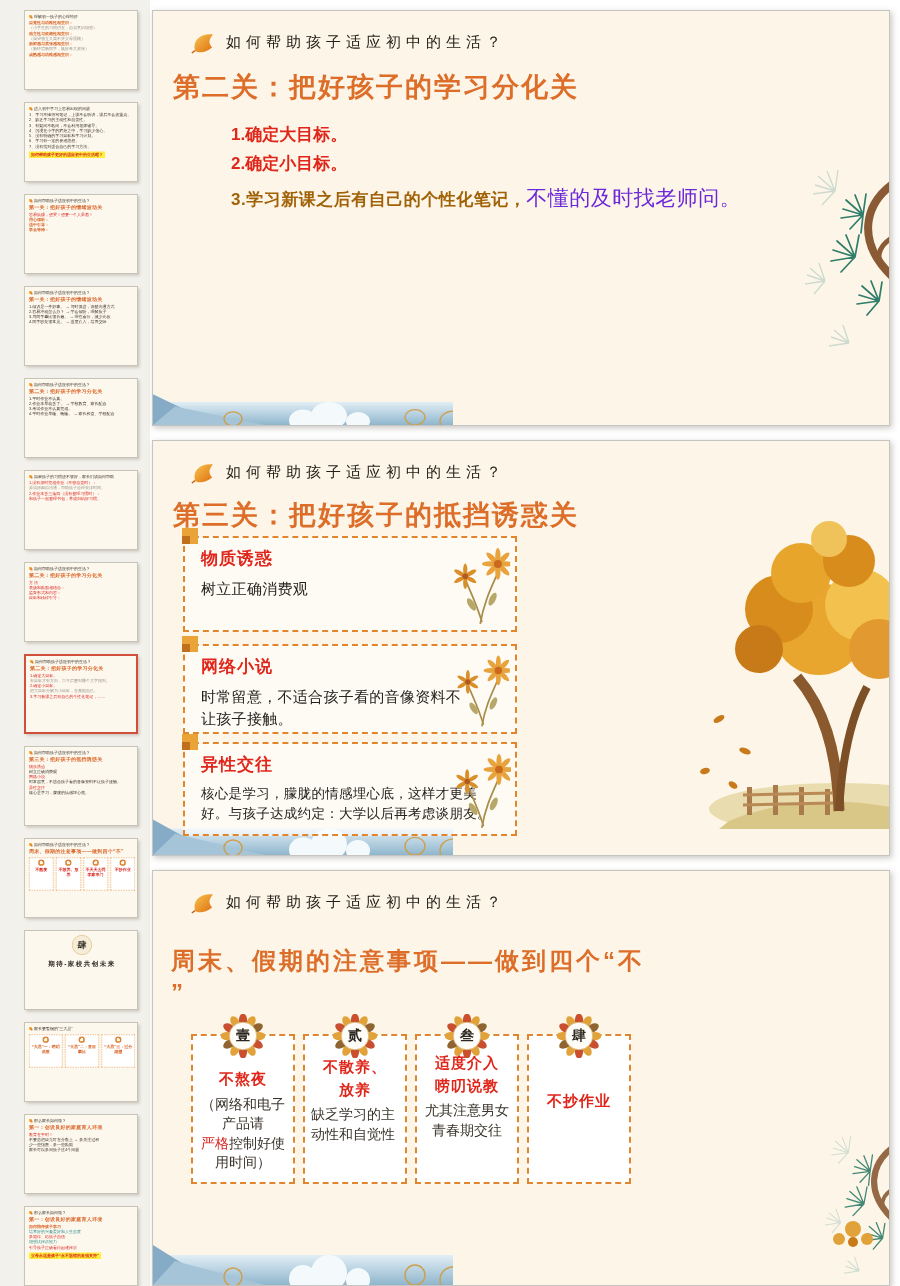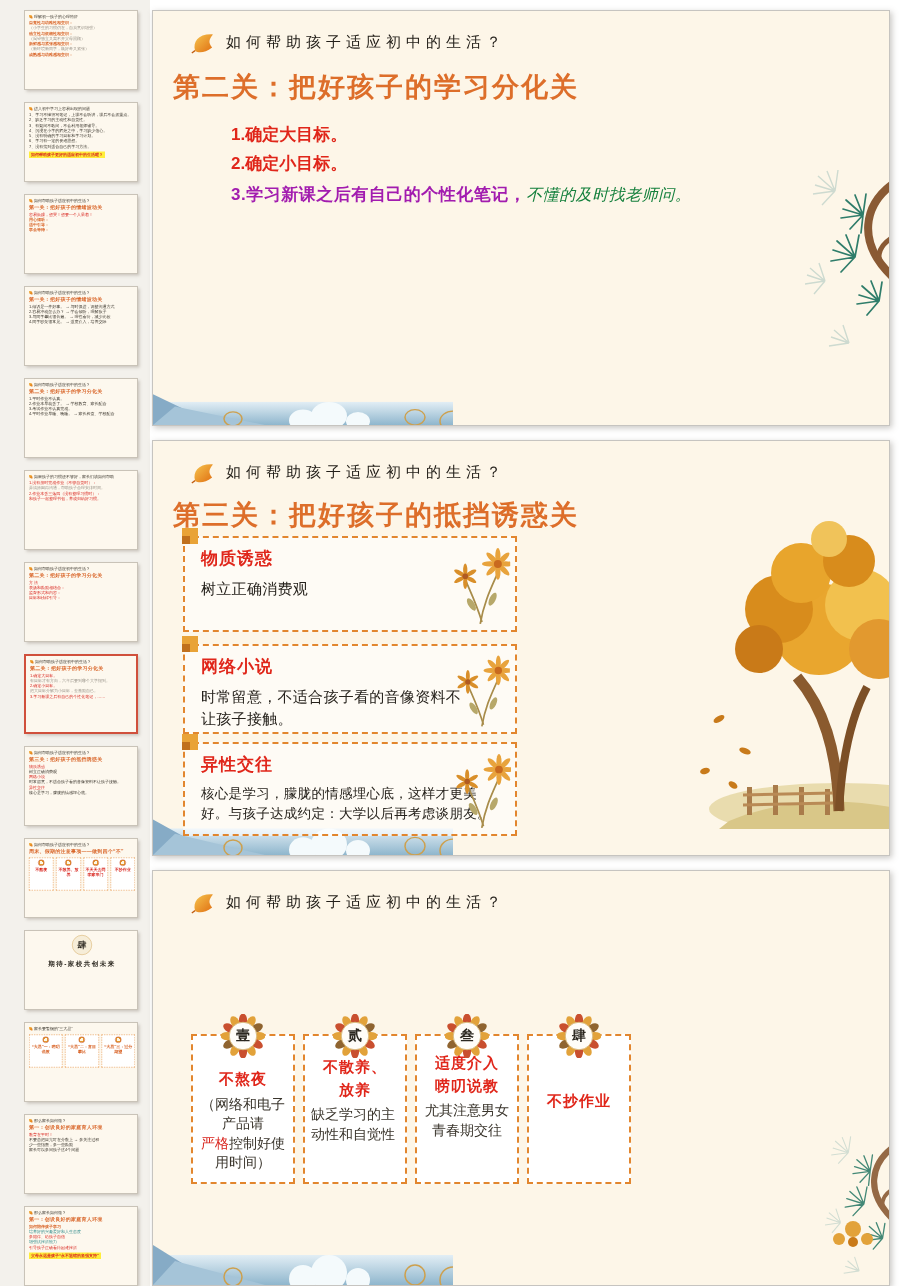--- a/index.html
+++ b/index.html
@@ -63,22 +63,22 @@
   #slide1{top:10px;} #slide2{top:440px;} #slide3{top:870px;}
   .shead{position:absolute;left:38px;top:20px;display:flex;align-items:center;gap:9px;z-index:5;}
   .shead .sh-text{font-size:15px;color:#24201a;letter-spacing:5px;font-weight:500;}
   .stitle{position:absolute;left:20px;font-size:27px;color:#dd6e2a;font-weight:bold;
       letter-spacing:2px;z-index:5;}
   
   .s1body{position:absolute;left:78px;top:112px;width:520px;z-index:5;}
   .rh{font-size:17px;color:#e0261a;font-weight:bold;margin:0 0 6px 0;}
   .s1body p{font-size:16px;color:#26221c;line-height:1.62;margin:0 0 18px 0;letter-spacing:.5px;}
   .mix{margin-top:2px;}
-  .mix .rhi{font-size:17px;color:#a21caf;font-weight:bold;}
-  .mix .tail{font-size:16px;color:#15803d;font-style:italic;}
+  .mix .rhi{font-size:17px;color:#a16207;font-weight:bold;}
+  .mix .tail{font-size:21px;color:#6d28d9;}
   
   .dbox{position:absolute;left:30px;width:334px;border:2px dashed #e2862e;
       box-sizing:border-box;background:rgba(255,255,255,.55);z-index:6;
       padding:9px 14px 6px 16px;}
   .dbox .corner{position:absolute;left:-3px;top:-10px;width:16px;height:16px;
       background:#e9a337;}
   .dbox .corner::after{content:"";position:absolute;left:0;bottom:0;width:8px;height:8px;
       background:#c0701d;}
   .dlabel{font-size:17px;color:#e0261a;font-weight:bold;letter-spacing:1px;margin-bottom:8px;}
   .dbody{font-size:15px;color:#26221c;line-height:1.45;width:268px;letter-spacing:.3px;}
@@ -501,20 +501,24 @@
       </svg>
     <svg class="goldflowers" width="50" height="34">
         <use href="#sym-goldflowers"></use>
       </svg>
     <div class="shead">
       <svg width="26" height="23">
           <use href="#sym-leaf" width="26" height="23"></use>
         </svg>
       <span class="sh-text">如何帮助孩子适应初中的生活？</span>
     </div>
+    <div class="s3title">
+      <div>周末、假期的注意事项——做到四个“不</div>
+      <div>”</div>
+    </div>
     <div class="cards">
       <div class="card">
         <div class="badge">
           <svg width="44" height="44">
               <use href="#sym-wreath"></use>
             </svg>
           <div class="bch">壹</div>
         </div>
         <div class="ctitle mt30">不熬夜</div>
         <div class="cnote">

